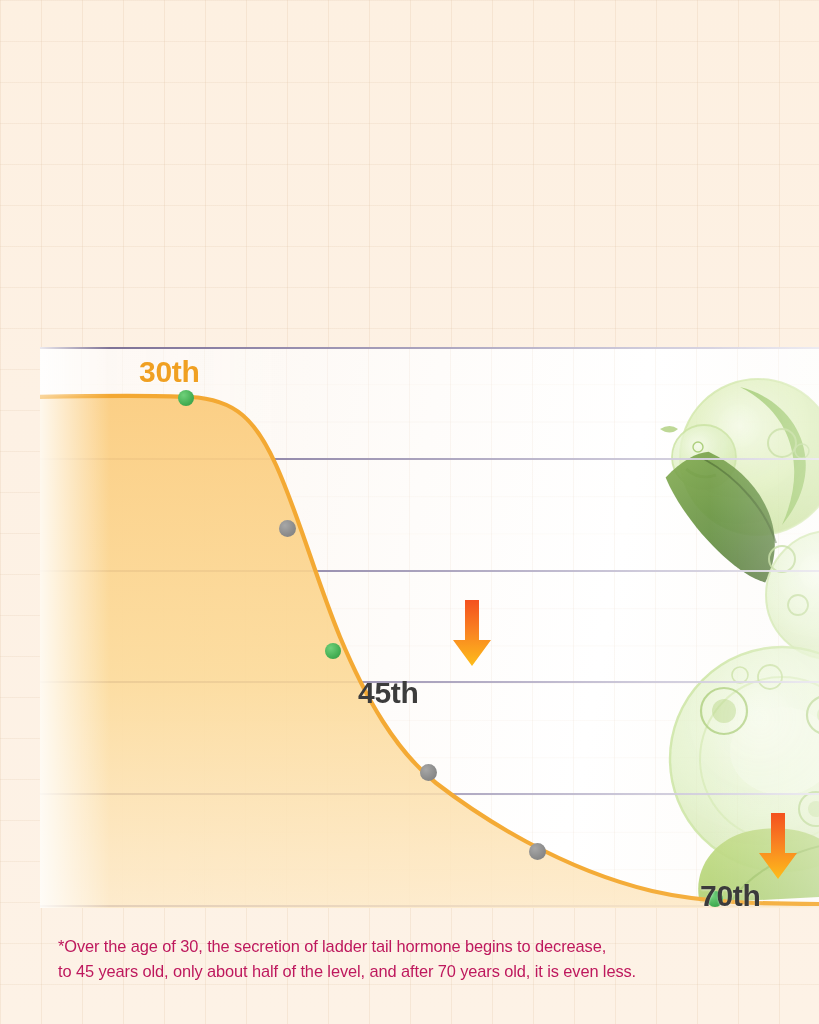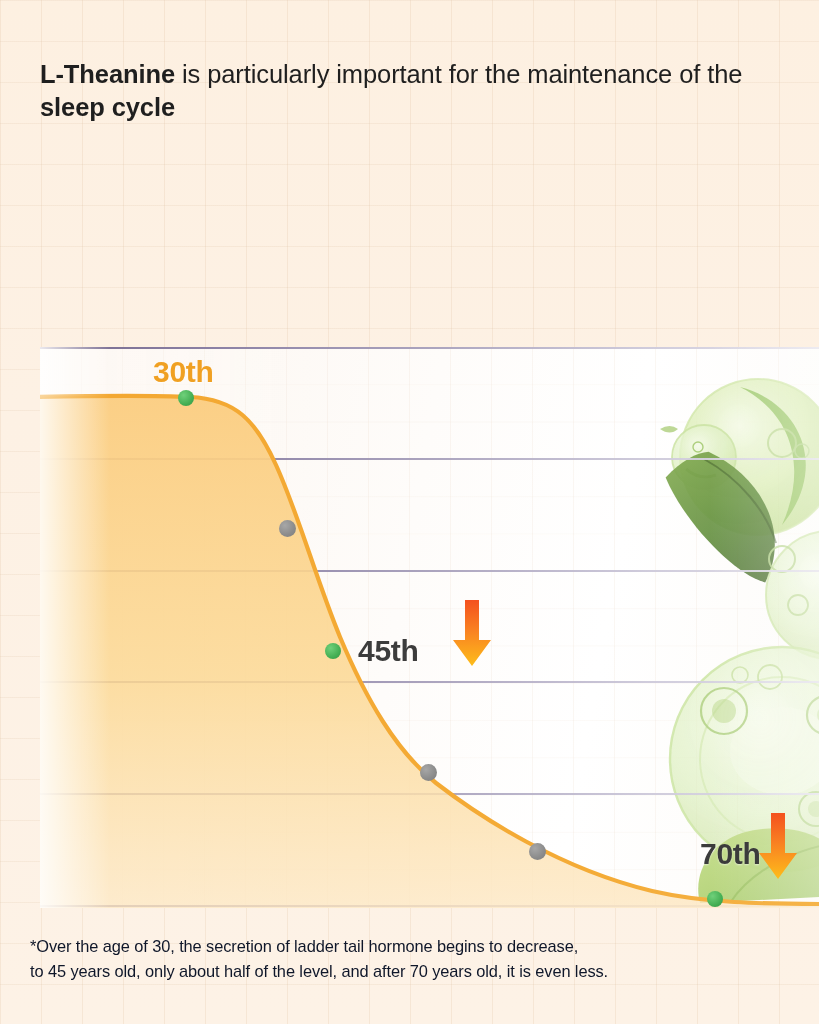--- a/index.html
+++ b/index.html
@@ -56,39 +56,38 @@
 
   
   .dot{position:absolute;border-radius:50%;}
   .dot.green{background:radial-gradient(circle at 35% 32%,#6fd07a 0%,#43ae53 62%,#359445 100%);}
   .dot.gray{background:radial-gradient(circle at 35% 32%,#a7a7a7 0%,#8b8b8b 60%,#7c7c7c 100%);}
 
   
   .pt-label{position:absolute;font-weight:bold;white-space:nowrap;}
   .lbl-30{color:#f0a022;font-size:30px;letter-spacing:-.3px;
           text-shadow:0 1px 0 rgba(255,255,255,.6);}
-  .lbl-45,.lbl-70{color:#3c3c3c;font-size:30px;letter-spacing:-.3px;}
+  .lbl-45,.lbl-70{color:#3c3c3c;font-size:30px;letter-spacing:-.3px;margin-top:42px;}
   .lbl-70{color:#3b3b3b;text-shadow:0 1px 2px rgba(255,255,255,.55);}
 
   .arrow{position:absolute;}
 
   
   .footnote{
-    position:absolute;left:30px;top:934px;width:740px;
-    color:#0f172a;font-size:16.4px;line-height:25px;letter-spacing:-.1px;
+    position:absolute;left:58px;top:934px;width:740px;
+    color:#be185d;font-size:16.4px;line-height:25px;letter-spacing:-.1px;
     white-space:pre-line;
   }
 </style>
 </head>
 <body>
 
 <div id="page"></div>
 
 <div class="header">
-  <p class="subtitle"><b>L-Theanine</b><span> is particularly important for the maintenance of the </span><b>sleep cycle</b></p>
 </div>
 
 <div class="chart-panel">
 
   <div class="microgrid"></div>
 
   <div class="art">
     <svg width="779" height="561" viewBox="0 0 779 561">
       <defs>
         <radialGradient id="bg1" cx="38%" cy="30%" r="72%">
@@ -215,21 +214,21 @@
     </g>
   </svg>
 
   <div class="dot green" style="left:138px;top:43px;width:16px;height:16px;"></div>
   <div class="dot gray" style="left:239px;top:173px;width:17px;height:17px;"></div>
   <div class="dot green" style="left:285px;top:296px;width:16px;height:16px;"></div>
   <div class="dot gray" style="left:380px;top:417px;width:17px;height:17px;"></div>
   <div class="dot gray" style="left:489px;top:496px;width:17px;height:17px;"></div>
   <div class="dot green" style="left:667px;top:544px;width:16px;height:16px;"></div>
 
-  <div class="pt-label lbl-30" style="left:113px;top:8px;">30th</div>
+  <div class="pt-label lbl-30" style="left:99px;top:8px;">30th</div>
 
   <div class="pt-label lbl-45" style="left:318px;top:287px;">45th</div>
 
   <div class="pt-label lbl-70" style="left:660px;top:490px;">70th</div>
 
   <svg class="arrow" style="left:412px;top:253px;width:40px;height:68px;" viewBox="0 0 40 68">
     <defs>
       <linearGradient id="arrG1" x1="0" y1="0" x2="0" y2="1">
         <stop offset="0%" stop-color="#f4511e"></stop>
         <stop offset="45%" stop-color="#f98022"></stop>

